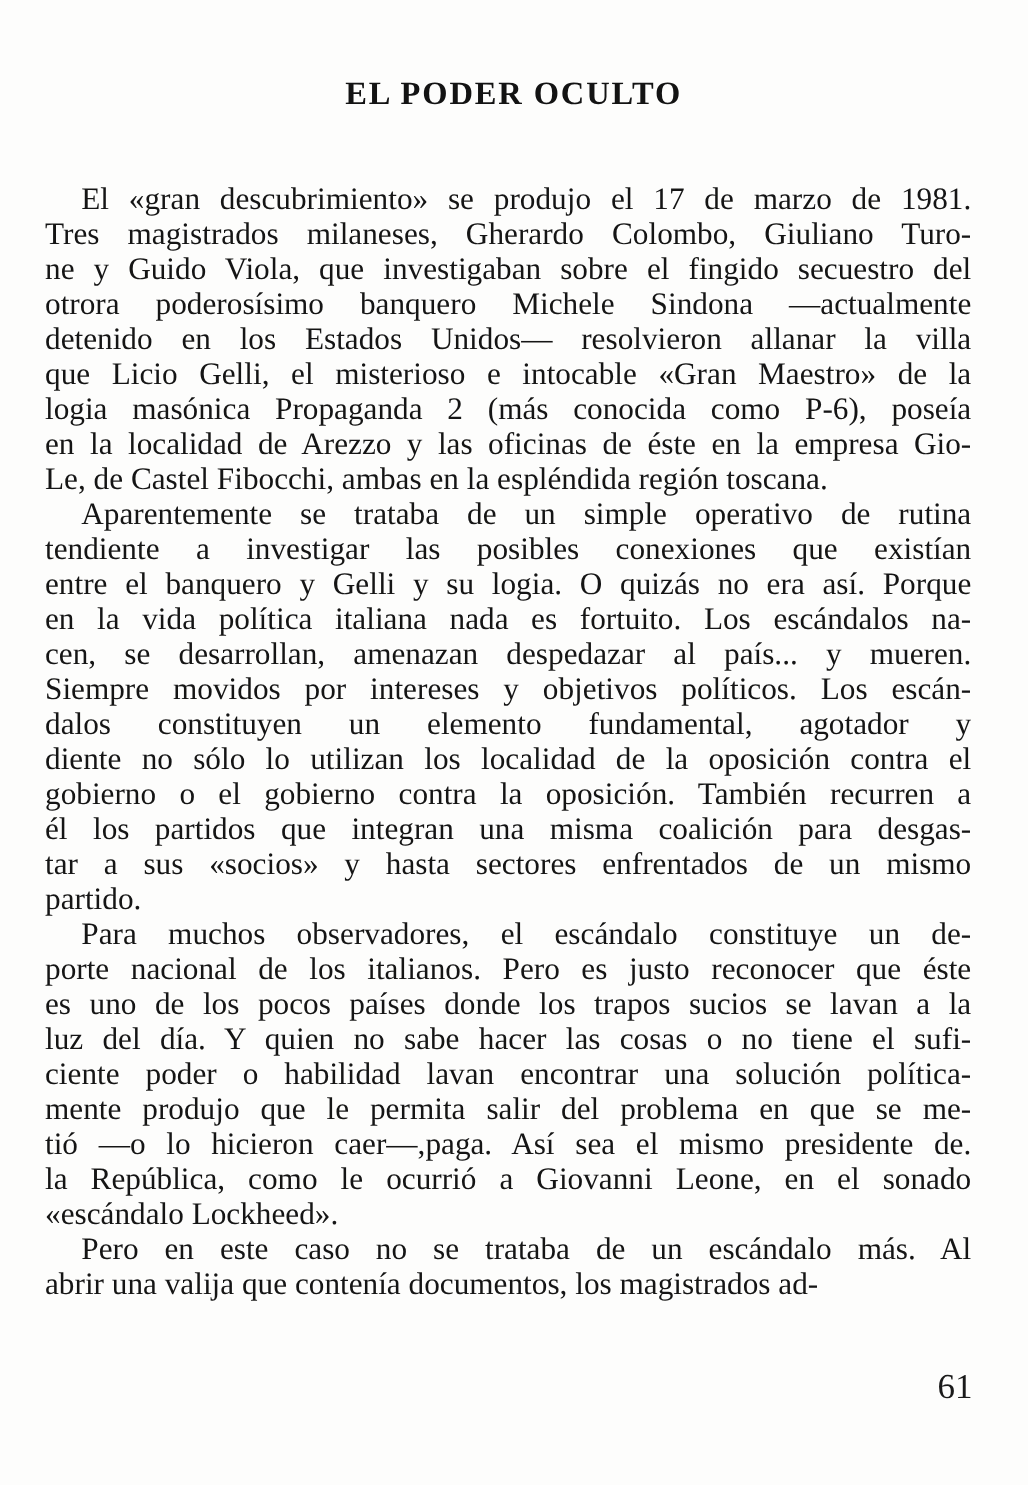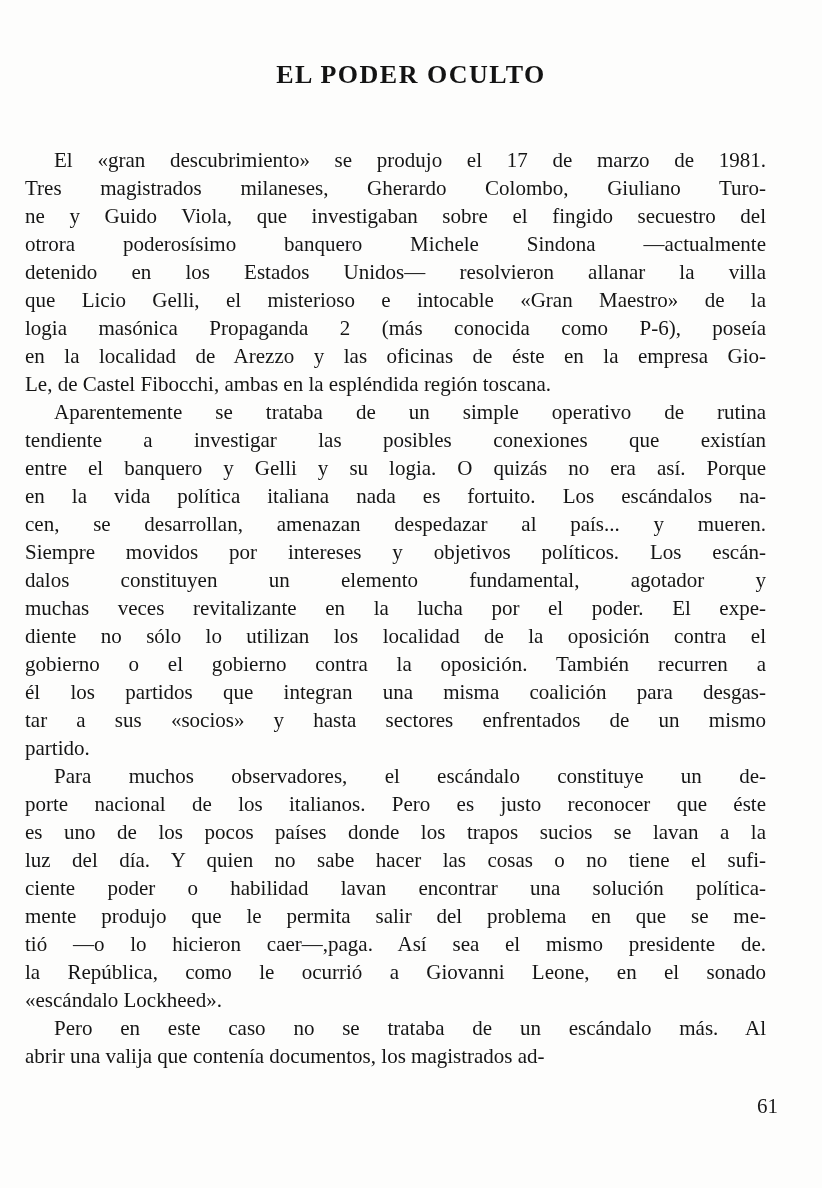--- a/index.html
+++ b/index.html
@@ -24,23 +24,23 @@
     margin: 0;
     text-align: center;
     font-size: 26px;
     font-weight: bold;
     letter-spacing: 1.5px;
     color: #131313;
   }
   .content {
     position: absolute;
     top: 146px;
-    left: 25px;
+    left: 36px;
     width: 741px;
-    font-size: 21px;
+    font-size: 25px;
     line-height: 28px;
   }
   .para {
     margin: 0;
     padding: 0;
   }
   .line {
     text-align: justify;
     text-align-last: justify;
     white-space: normal;
@@ -50,21 +50,21 @@
   .para .line:last-child {
     text-align-last: auto;
   }
   .line.first {
     padding-left: 29px;
   }
   .page-number {
     position: absolute;
     top: 1094px;
     right: 44px;
-    font-size: 21px;
+    font-size: 28px;
     color: #1a1a1a;
   }
 </style>
 </head>
 <body>
 
 <div class="page">
   <h1 class="title">EL PODER OCULTO</h1>
 
   <div class="content" id="content">
@@ -80,21 +80,20 @@
         <div class="line">Le, de Castel Fibocchi, ambas en la espléndida región toscana.</div>
       </div>
       <div class="para">
         <div class="line first">Aparentemente se trataba de un simple operativo de rutina</div>
         <div class="line">tendiente a investigar las posibles conexiones que existían</div>
         <div class="line">entre el banquero y Gelli y su logia. O quizás no era así. Porque</div>
         <div class="line">en la vida política italiana nada es fortuito. Los escándalos na-</div>
         <div class="line">cen, se desarrollan, amenazan despedazar al país... y mueren.</div>
         <div class="line">Siempre movidos por intereses y objetivos políticos. Los escán-</div>
         <div class="line">dalos constituyen un elemento fundamental, agotador y</div>
-        <div class="line">muchas veces revitalizante en la lucha por el poder. El expe-</div>
         <div class="line">diente no sólo lo utilizan los localidad de la oposición contra el</div>
         <div class="line">gobierno o el gobierno contra la oposición. También recurren a</div>
         <div class="line">él los partidos que integran una misma coalición para desgas-</div>
         <div class="line">tar a sus «socios» y hasta sectores enfrentados de un mismo</div>
         <div class="line">partido.</div>
       </div>
       <div class="para">
         <div class="line first">Para muchos observadores, el escándalo constituye un de-</div>
         <div class="line">porte nacional de los italianos. Pero es justo reconocer que éste</div>
         <div class="line">es uno de los pocos países donde los trapos sucios se lavan a la</div>

